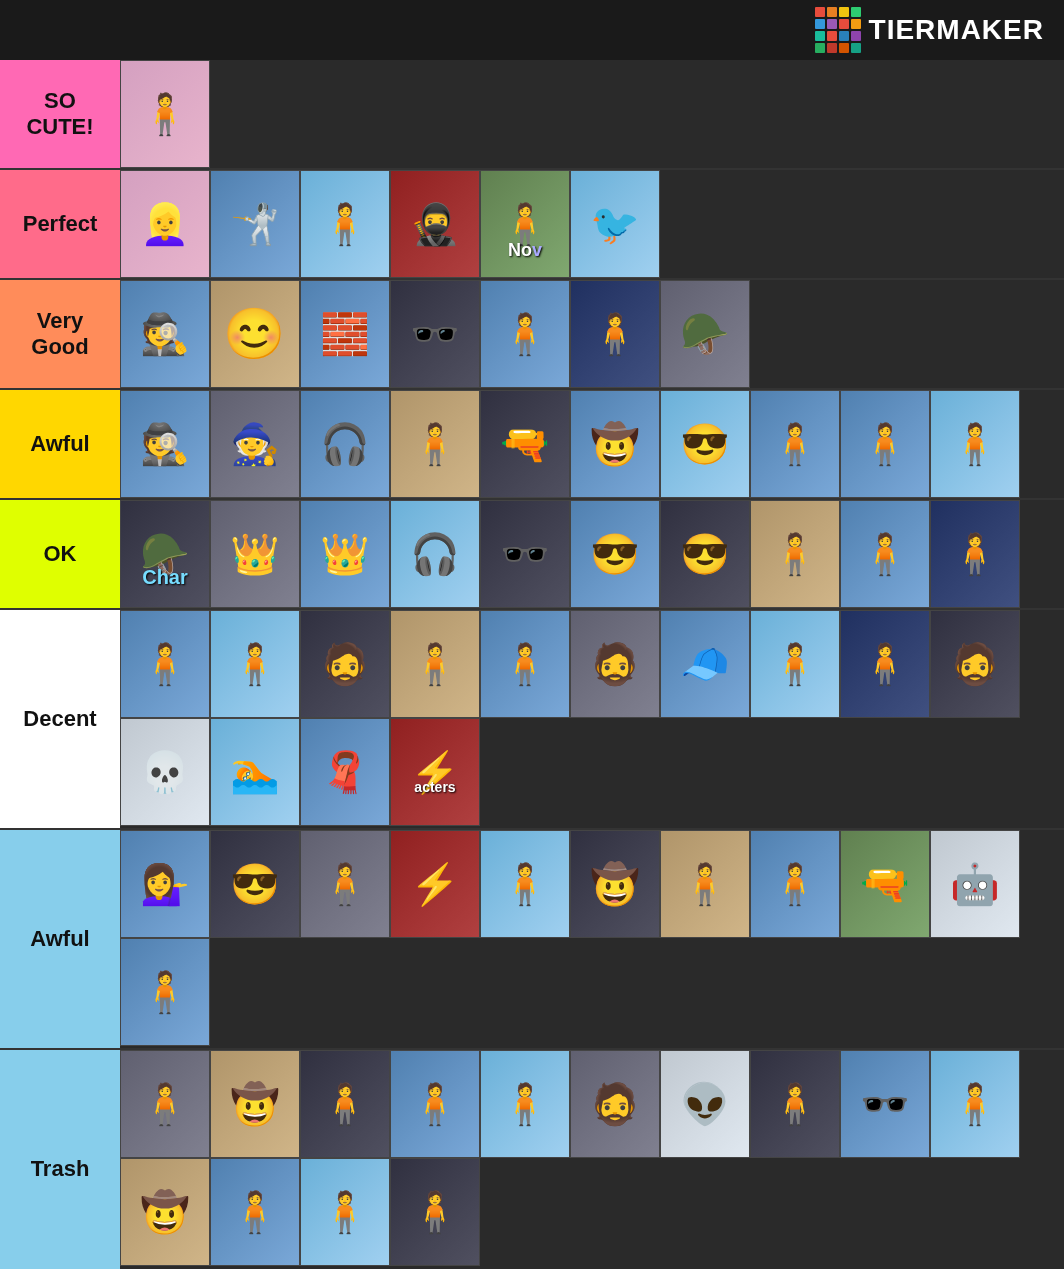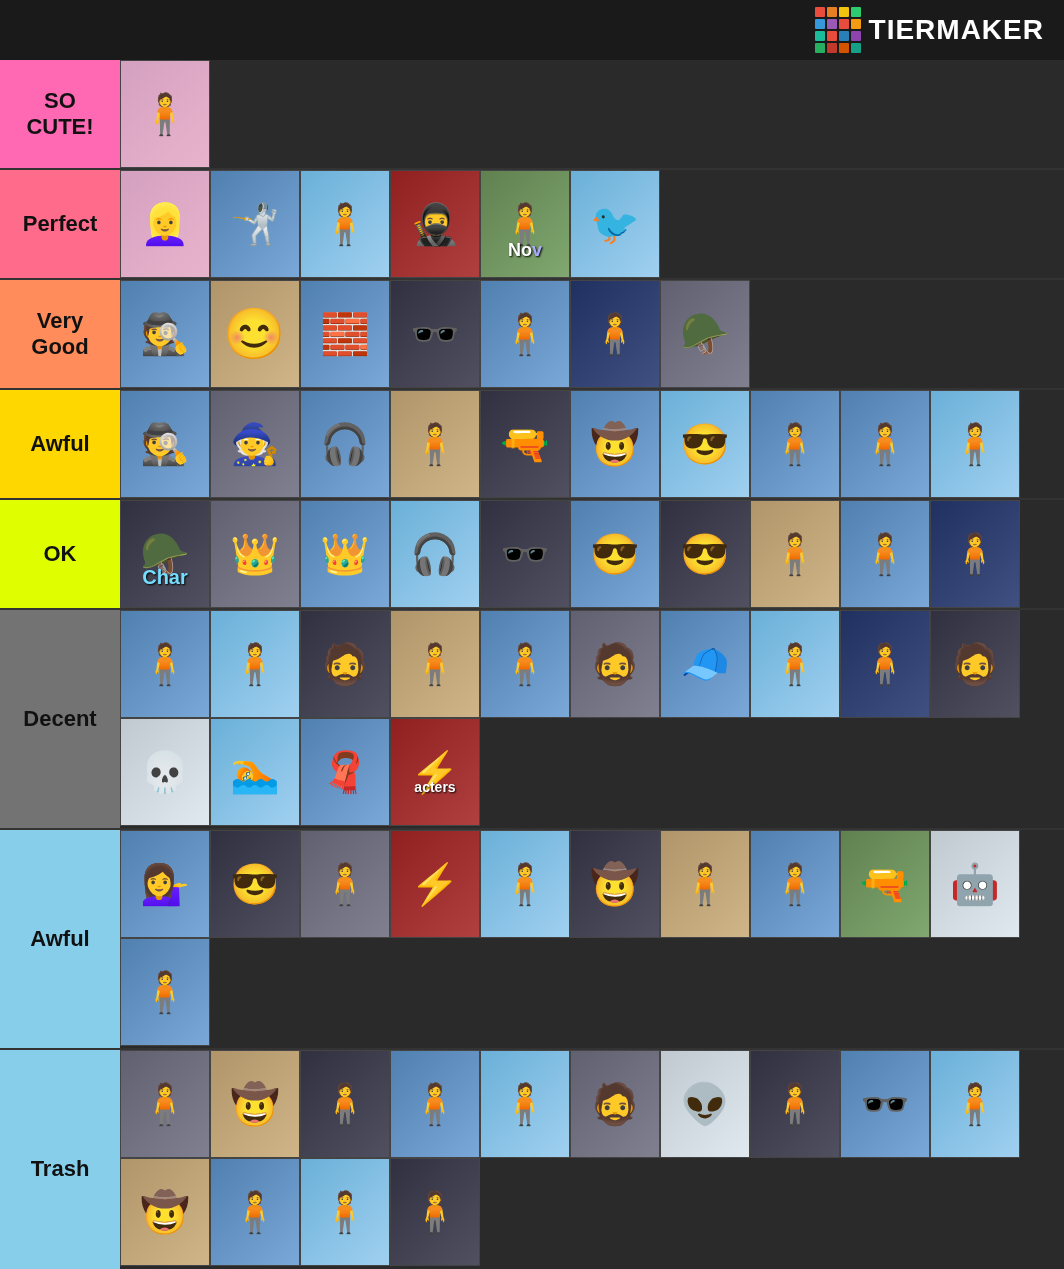--- a/index.html
+++ b/index.html
@@ -96,21 +96,21 @@
       position: relative;
       overflow: hidden;
     }
 
     
     .tier-so-cute { background-color: #ff69b4; }
     .tier-perfect { background-color: #ff6b8a; text-align: center; }
     .tier-very-good { background-color: #ff8c5a; }
     .tier-good { background-color: #ffd700; }
     .tier-ok { background-color: #dfff00; }
-    .tier-decent { background-color: #737373; text-align: center; }
+    .tier-decent { background-color: #ffffff; text-align: center; }
     .tier-awful { background-color: #87ceeb; }
     .tier-trash { background-color: #87ceeb; }
 
     
     .char {
       width: 100%;
       height: 100%;
       display: flex;
       align-items: center;
       justify-content: center;

